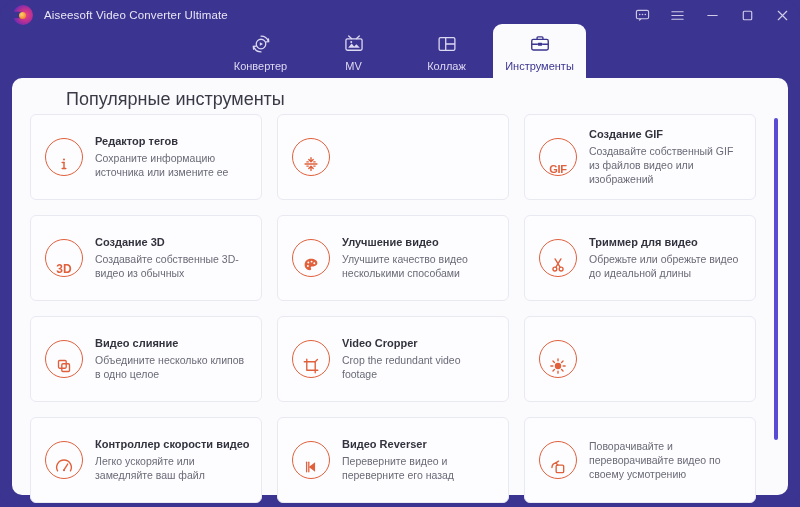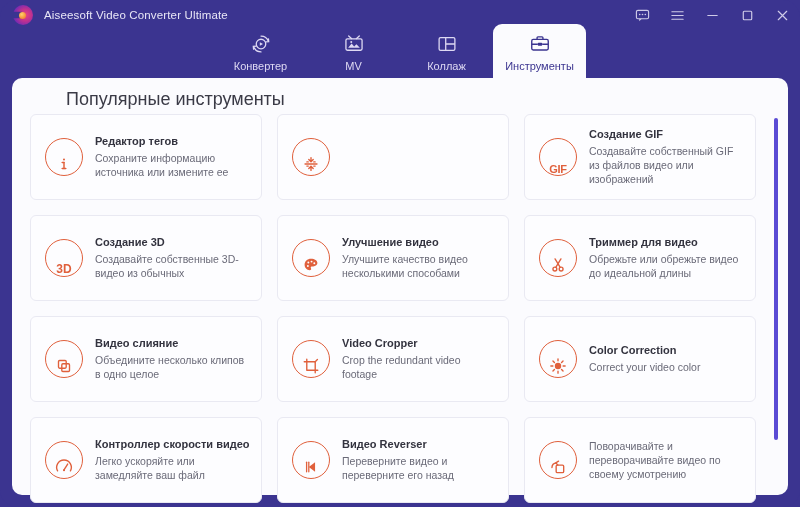--- a/index.html
+++ b/index.html
@@ -354,24 +354,20 @@
       </div>
 
       <div class="card">
         <div class="cicon">
           <svg width="22" height="22" viewBox="0 0 24 24" fill="none" stroke="currentColor" stroke-width="1.5" stroke-linecap="round">
             <circle cx="12" cy="12" r="3.5" fill="currentColor" stroke="none"></circle>
             <path d="M12 4.2 L12 6.4 M12 17.6 L12 19.8 M4.2 12 L6.4 12 M17.6 12 L19.8 12"></path>
             <path d="M6.5 6.5 L8.1 8.1 M15.9 15.9 L17.5 17.5 M17.5 6.5 L15.9 8.1 M8.1 15.9 L6.5 17.5"></path>
           </svg>
         </div>
-        <div class="ctext">
-          <div class="ctitle">Color Correction</div>
-          <div class="cdesc">Correct your video color</div>
-        </div>
       </div>
 
       <div class="card">
         <div class="cicon">
           <svg width="22" height="22" viewBox="0 0 24 24" fill="none" stroke="currentColor" stroke-width="1.5" stroke-linecap="round">
             <path d="M5 16.2 A8 8 0 1 1 19 16.2"></path>
             <path d="M12 15.2 L16 8.8"></path>
             <circle cx="12" cy="15.6" r="1.15" fill="currentColor" stroke="none"></circle>
           </svg>
         </div>

